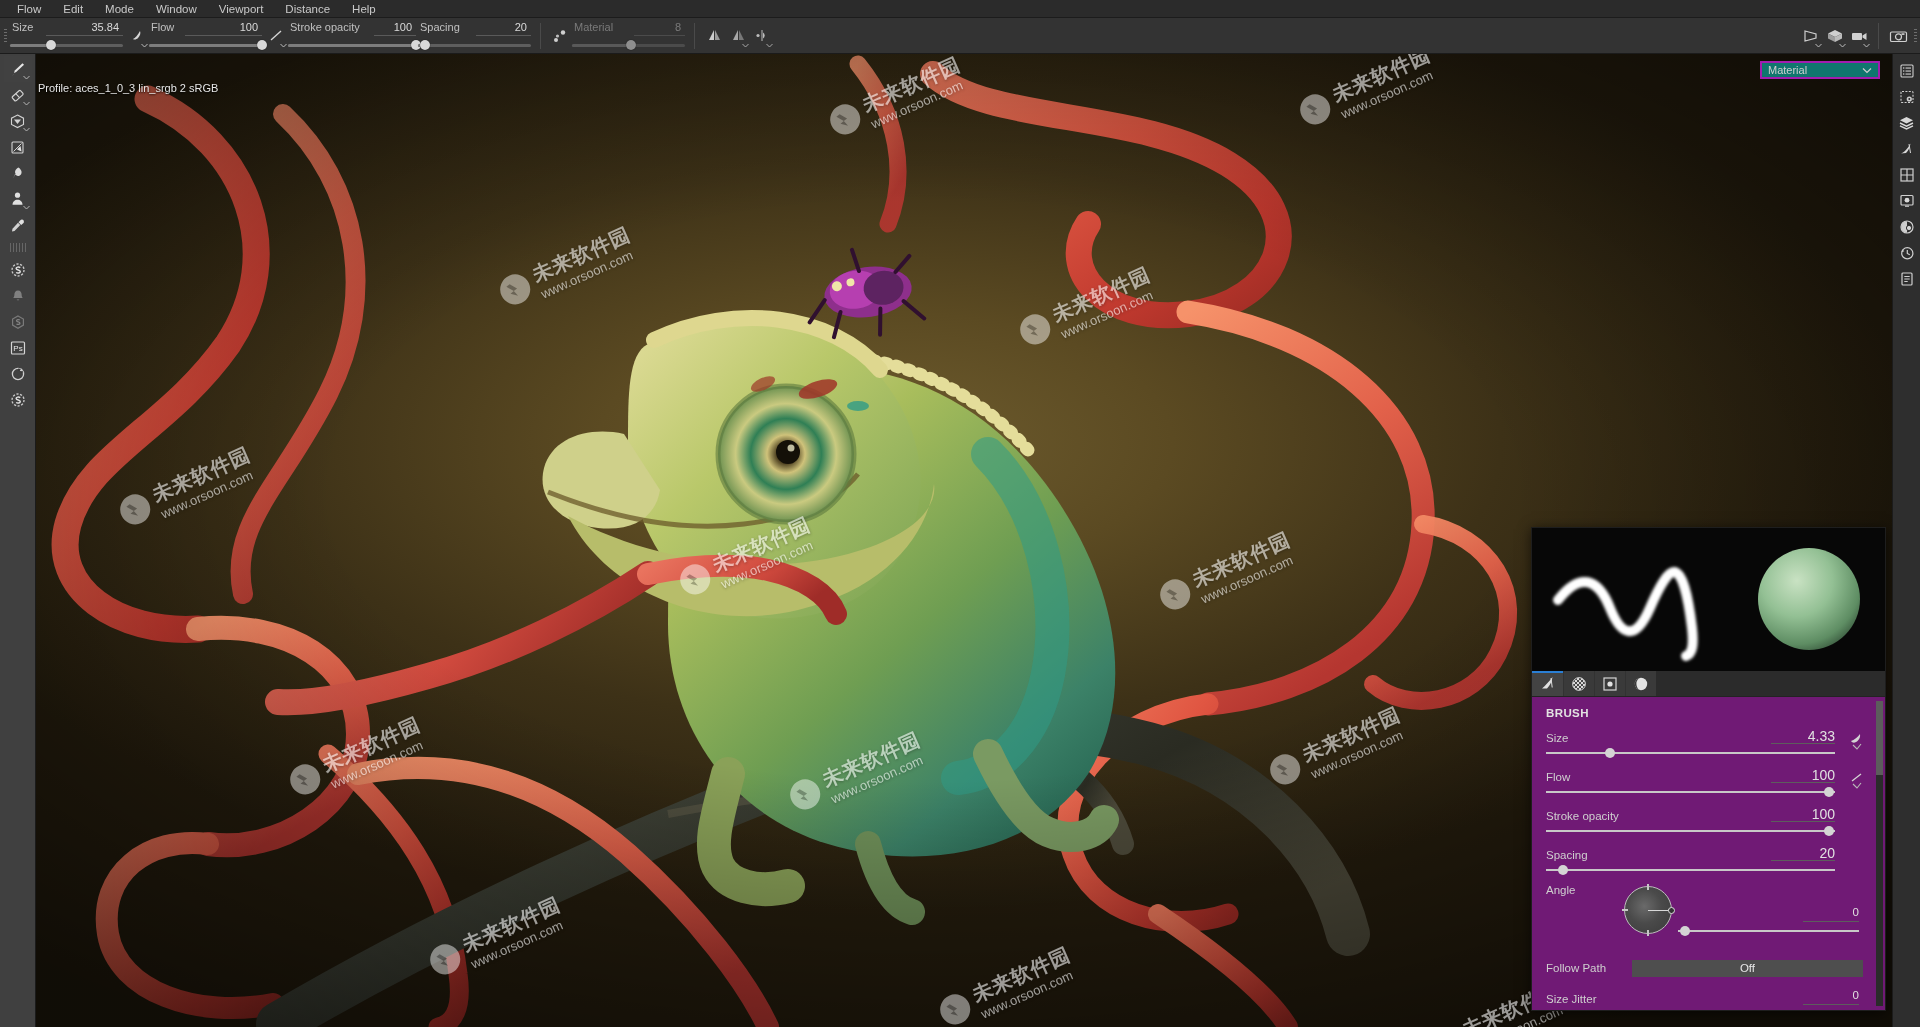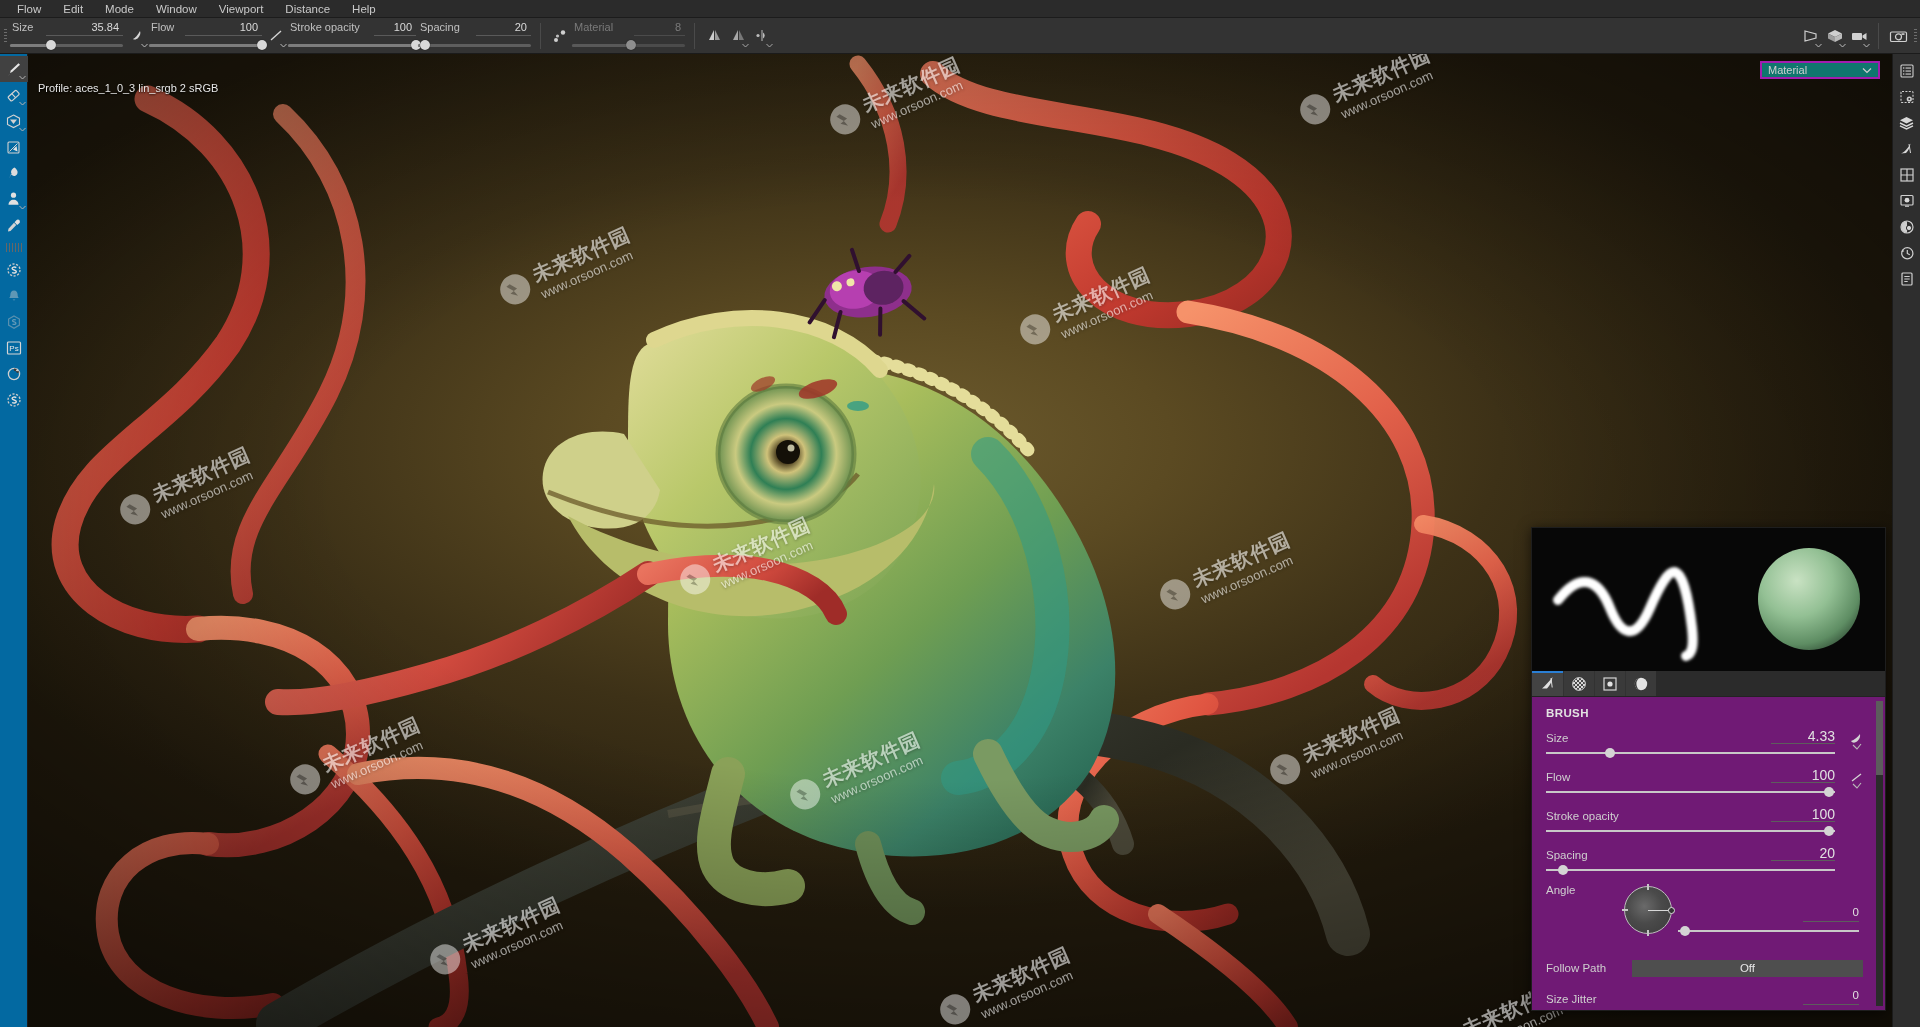--- a/index.html
+++ b/index.html
@@ -92,22 +92,22 @@
   }
   .tb-icon svg { display: block; }
   .tb-icon .caret {
     position: absolute; right: 1px; bottom: 3px;
     width: 7px; height: 5px;
   }
   .spacer { flex: 1 1 auto; }
 
   
   .left-rail {
-    position: absolute; left: 0; top: 54px; width: 28px; bottom: 0;
-    background: #0369a1;
+    position: absolute; left: 0; top: 54px; width: 36px; bottom: 0;
+    background: #404040;
     border-right: 1px solid #1b1b1b;
     display: flex; flex-direction: column; align-items: center;
     padding-top: 2px;
     z-index: 36;
   }
   .rail-btn {
     width: 28px; height: 26px; position: relative;
     display: flex; align-items: center; justify-content: center;
     cursor: default;
   }

